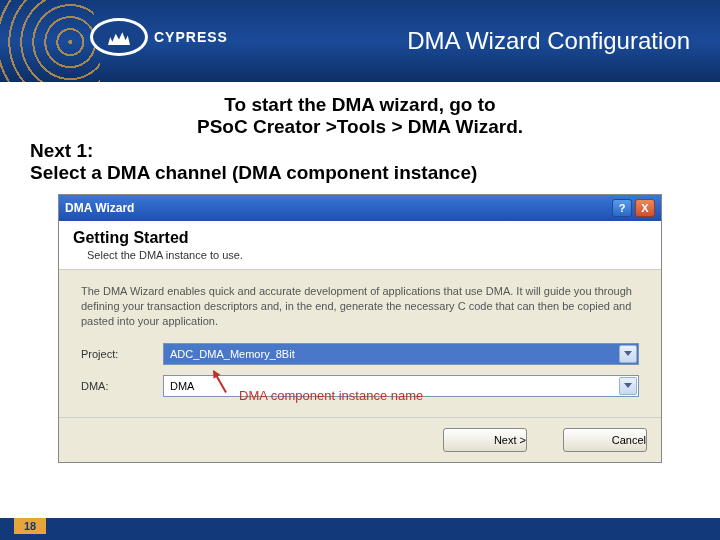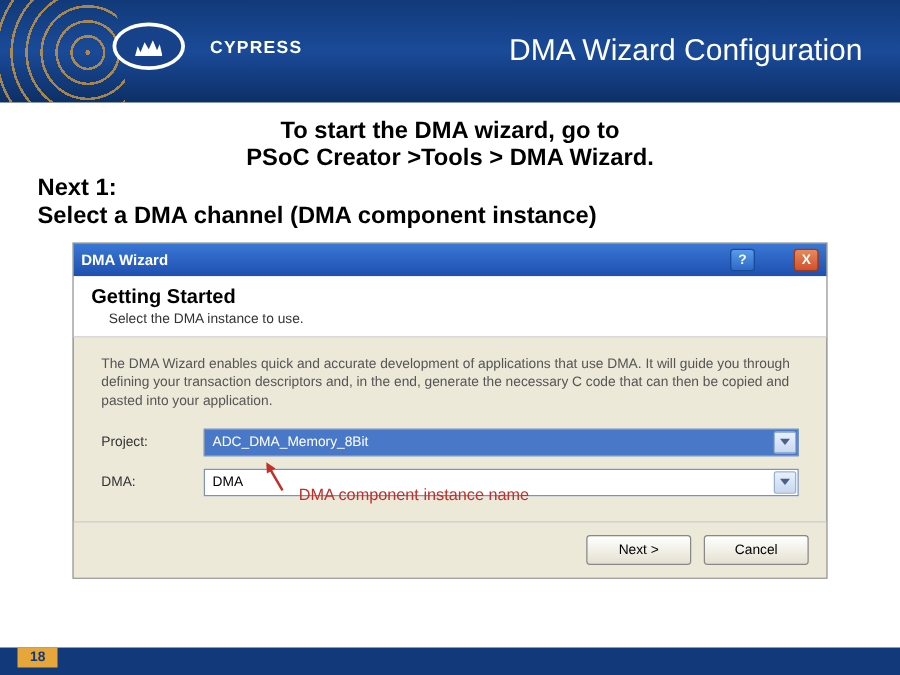--- a/index.html
+++ b/index.html
@@ -32,21 +32,21 @@
     width: 120px; height: 110px;
     background: repeating-radial-gradient(circle at 90px 60px, #e6a63a 0 2px, transparent 2px 12px);
     opacity: 0.7;
     transform: rotate(-15deg);
   }
   .logo {
     position: absolute;
     left: 90px; top: 18px;
     display: flex;
     align-items: center;
-    gap: 20px;
+    gap: 6px;
   }
   .logo-oval {
     width: 58px; height: 38px;
     border: 3px solid #fff;
     border-radius: 50%;
     display: flex;
     align-items: center;
     justify-content: center;
     position: relative;
     background: #174289;
@@ -102,21 +102,20 @@
     font-size: 11px;
     color: #333;
   }
   .wizard-titlebar {
     height: 26px;
     background: linear-gradient(#3a78d6, #1e4fb0);
     display: flex;
     align-items: center;
     padding: 0 6px;
     color: #fff;
-    gap: 28px;
   }
   .wizard-titlebar-text {
     font-weight: bold;
     font-size: 12px;
     flex: 1;
   }
   .titlebar-btn {
     width: 20px; height: 18px;
     background: linear-gradient(#5a9ae8, #2a6ac8);
     border: 1px solid #1a4a98;
@@ -240,22 +239,23 @@
     min-width: 84px;
     height: 24px;
     border: 1px solid #888;
     background: linear-gradient(#fff, #e4e0d0);
     border-radius: 3px;
     font-size: 11px;
     font-family: Tahoma, sans-serif;
     color: #000;
     display: flex;
     align-items: center;
-    justify-content: center;
+    justify-content: flex-end;
     cursor: pointer;
+    margin-left: 26px;
   }
   .slide-footer {
     position: absolute;
     bottom: 0; left: 0;
     width: 100%;
     height: 22px;
     background: #123a7a;
     display: flex;
     align-items: flex-start;
   }

